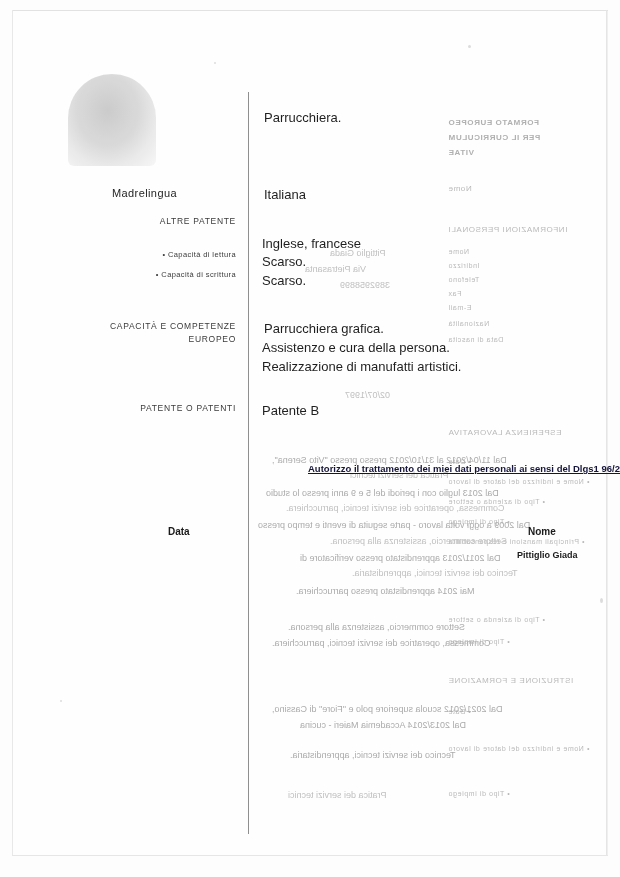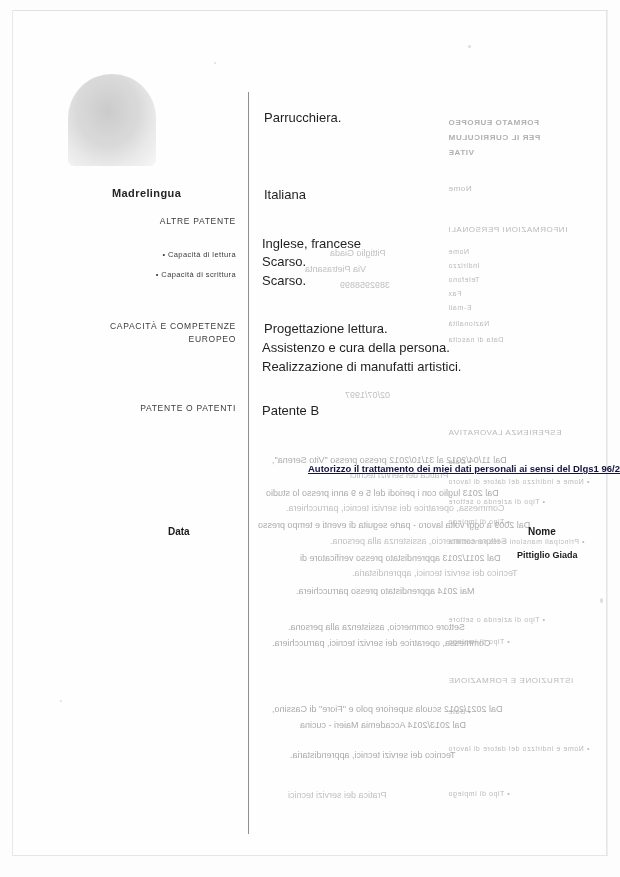--- a/index.html
+++ b/index.html
@@ -226,35 +226,35 @@
   <div class="bleed dk" style="left:288px; top:622px;">Settore commercio, assistenza alla persona.</div>
   <div class="bleed dk" style="left:272px; top:638px;">Commessa, operatrice dei servizi tecnici, parrucchiera.</div>
 
   <div class="bleed dk" style="left:272px; top:704px;">Dal 2021/2012 scuola superiore polo e "Fiore" di Cassino,</div>
   <div class="bleed dk" style="left:300px; top:720px;">Dal 2013/2014 Accademia Maieri - cucina</div>
   <div class="bleed dk" style="left:290px; top:750px;">Tecnico dei servizi tecnici, apprendistaria.</div>
   <div class="bleed" style="left:288px; top:790px;">Pratica dei servizi tecnici</div>
 
   <div class="val" style="left:264px; top:110px;">Parrucchiera.</div>
 
-  <div class="lbl-big" style="left:112px; top:187px;font-weight:bold;">Madrelingua</div>
+  <div class="lbl-big" style="left:112px; top:187px;">Madrelingua</div>
   <div class="val" style="left:264px; top:187px;">Italiana</div>
 
   <div class="lbl" style="left:128px; top:216px; width:108px;">ALTRE PATENTE</div>
 
   <div class="val" style="left:262px; top:236px;text-align:right;">Inglese, francese</div>
   <div class="bullet" style="left:86px; top:250px; width:150px;">• Capacità di lettura</div>
   <div class="val" style="left:262px; top:254px;">Scarso.</div>
   <div class="bullet" style="left:86px; top:270px; width:150px;">• Capacità di scrittura</div>
   <div class="val" style="left:262px; top:273px;">Scarso.</div>
 
   <div class="lbl" style="left:96px; top:321px; width:140px;">CAPACITÀ E COMPETENZE</div>
   <div class="lbl" style="left:96px; top:334px; width:140px;">EUROPEO</div>
 
-  <div class="val" style="left:264px; top:321px;">Progettazione lettura.</div>
+  <div class="val" style="left:264px; top:321px;">Parrucchiera grafica.</div>
   <div class="val" style="left:262px; top:340px;">Assistenzo e cura della persona.</div>
   <div class="val" style="left:262px; top:359px;">Realizzazione di manufatti artistici.</div>
 
   <div class="lbl" style="left:116px; top:403px; width:120px;">PATENTE O PATENTI</div>
   <div class="val" style="left:262px; top:403px;">Patente B</div>
 
   <div class="authorize" style="left:274px; top:463px;">Autorizzo il trattamento dei miei dati personali ai sensi del Dlgs1 96/2003</div>
 
   <div class="sig-lbl" style="left:168px; top:526px;">Data</div>
   <div class="sig-lbl" style="left:528px; top:526px;">Nome</div>

